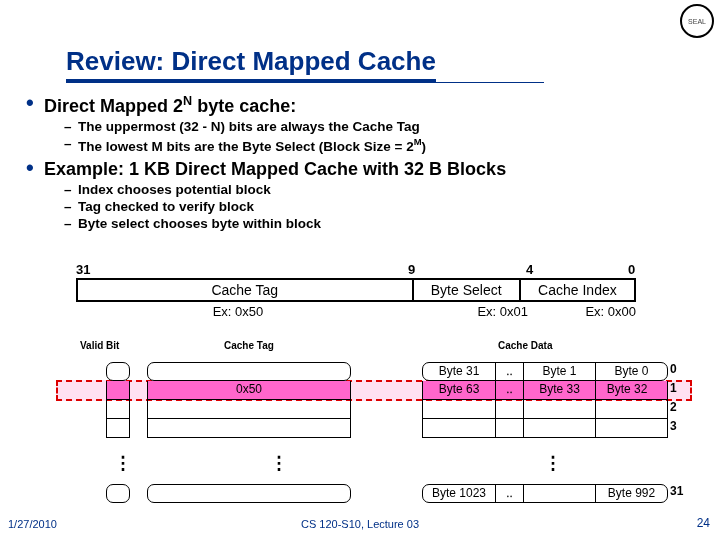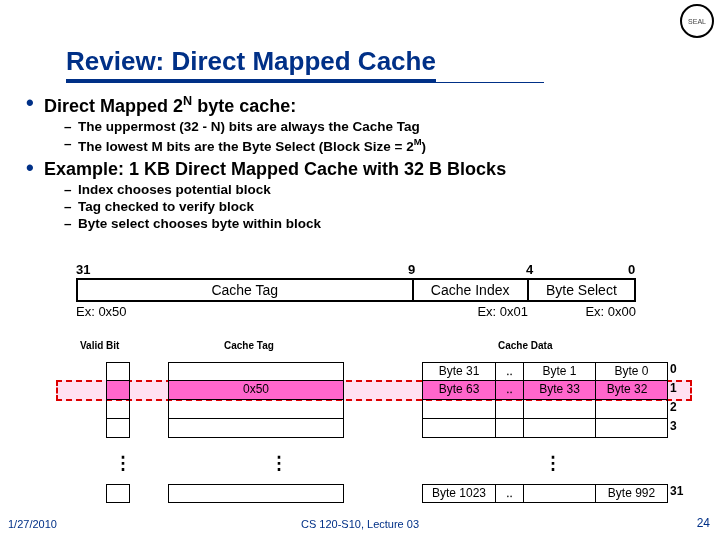--- a/index.html
+++ b/index.html
@@ -61,38 +61,38 @@
   .table-area {
     position: absolute; left: 54px; top: 340px; width: 640px;
   }
   .hdrs { position: relative; height: 18px; font-size: 10px; font-weight: bold; }
   .hdrs span { position: absolute; }
 
   .vbit-col {
     position: absolute; left: 52px; top: 0; width: 24px;
   }
   .tag-col {
-    position: absolute; left: 114px; top: 0; width: 176px;
+    position: absolute; left: 93px; top: 0; width: 204px;
   }
   .data-col {
     position: absolute; left: 368px; top: 0; width: 246px;
   }
   .rownum-col {
     position: absolute; left: 616px; top: 0; width: 24px;
     font-size: 12px; font-weight: bold;
   }
   .tbl {
     position: absolute; top: 22px;
   }
   .trow {
     height: 19px; border: 1.5px solid #000; border-top: none;
     font-size: 12px; text-align: center;
     line-height: 17px;
   }
-  .trow:first-child { border-top: 1.5px solid #000; }
+  .trow:first-child { border-top: 1.5px solid #000; border-radius: 7px; }
   .data-col .trow { display: flex; }
   .data-col .trow > div { border-left: 1.5px solid #000; flex: 0 0 auto; overflow: hidden; white-space: nowrap; }
   .data-col .trow > div:first-child { border-left: none; }
   .hilite {
     position: absolute; left: 2px; top: 40px; width: 636px; height: 21px;
     border: 2px dashed #d00;
     background: rgba(255,0,150,0.12);
     z-index: -1;
   }
   .pink { background: #ff66cc; }
@@ -162,25 +162,25 @@
 
 <div class="addr-diagram">
   <div class="bitnums">
     <span style="left:0">31</span>
     <span style="left:332px">9</span>
     <span style="left:450px">4</span>
     <span style="left:552px">0</span>
   </div>
   <div class="addr-row">
     <div class="addr-cell" style="width:336px">Cache Tag</div>
+    <div class="addr-cell" style="width:108px">Byte Select</div>
     <div class="addr-cell" style="width:116px">Cache Index</div>
-    <div class="addr-cell" style="width:108px">Byte Select</div>
   </div>
   <div class="ex-row">
-    <div style="width:336px;text-align:left;padding-right:12px">Ex: 0x50</div>
+    <div style="width:336px;text-align:center;padding-right:12px">Ex: 0x50</div>
     <div style="width:116px">Ex: 0x01</div>
     <div style="width:108px">Ex: 0x00</div>
   </div>
 </div>
 
 <div class="table-area">
   <div class="hdrs">
     <span style="left:26px">Valid Bit</span>
     <span style="left:170px">Cache Tag</span>
     <span style="left:444px">Cache Data</span>

